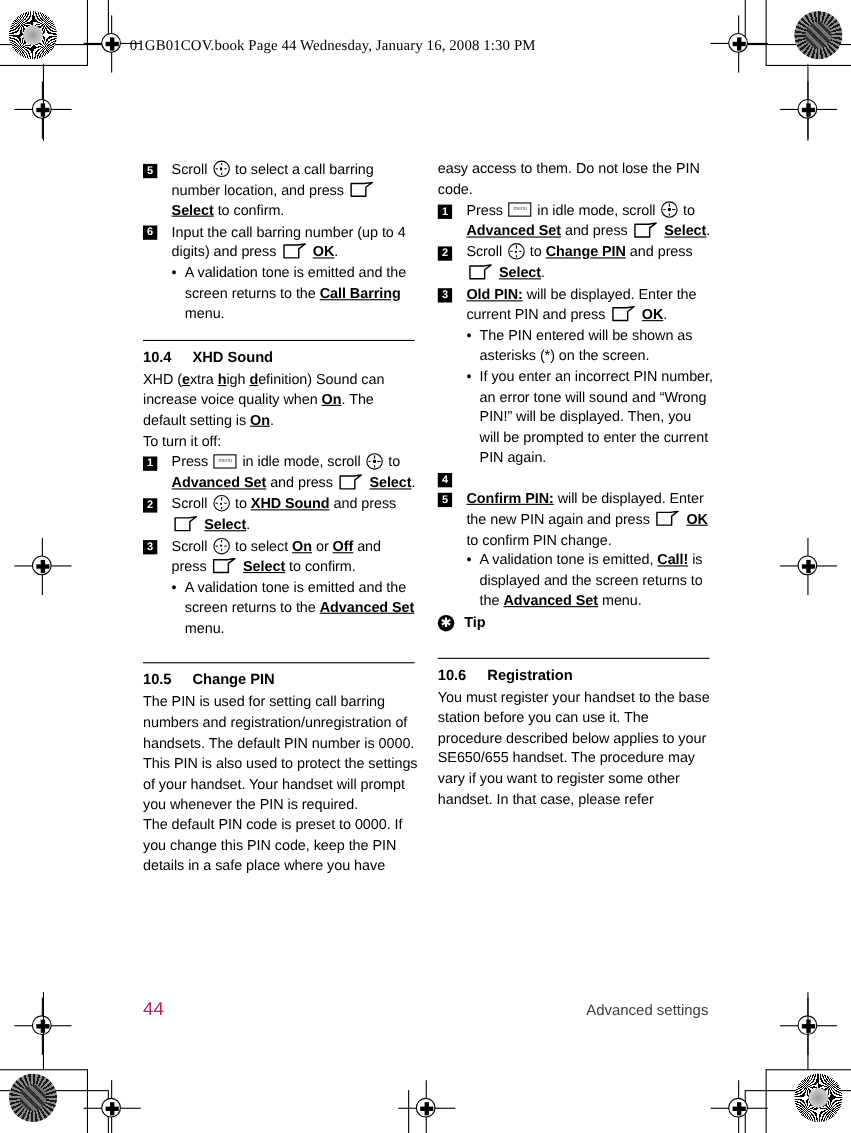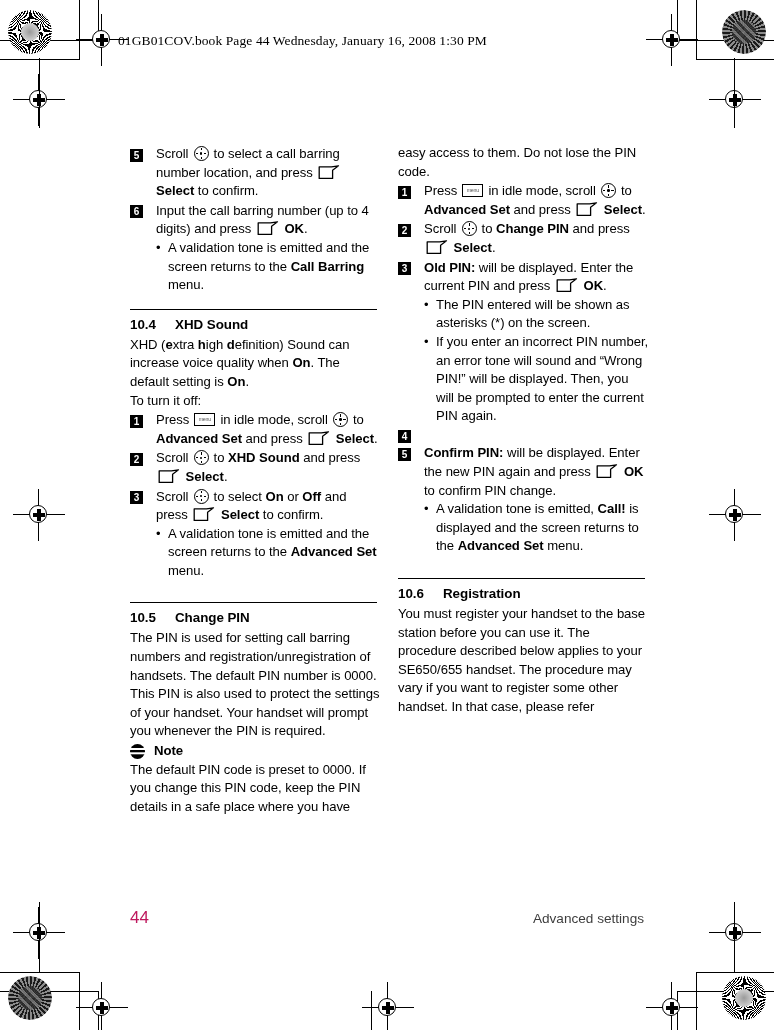--- a/index.html
+++ b/index.html
@@ -116,21 +116,21 @@
     line-height: 18.6px;
     letter-spacing: -0.05px;
   }
   .col-left  { left: 130px; }
   .col-right { left: 398px; }
 
   p { margin: 0; }
 
   .para { margin: 0 0 0 0; }
 
-  b, .b { font-weight: bold; }
+  b, .b { font-weight: bold; text-decoration: underline; }
 
   
   .sec-rule {
     border-top: 1.3px solid #000;
     margin-top: 14px;
     margin-bottom: 5px;
     width: 247px;
   }
   .sec-head {
     font-weight: bold;
@@ -461,24 +461,20 @@
         </div>
       </div>
     </div>
 
     <div class="sec-rule" style="margin-top:22px;"></div>
     <div class="sec-head">
       <span class="num">10.5</span><span>Change PIN</span>
     </div>
     <p class="para">The PIN is used for setting call barring numbers and registration/unregistration of handsets. The default PIN number is 0000. This PIN is also used to protect the settings of your handset. Your handset will prompt you whenever the PIN is required.</p>
 
-    <div class="callout-head">
-      <span class="ic-note"></span>
-      <span class="callout-title">Note</span>
-    </div>
     <p class="para">The default PIN code is preset to 0000. If you change this PIN code, keep the PIN details in a safe place where you have</p>
 
   </div>
 
   <div class="col col-right">
 
     <p class="para">easy access to them. Do not lose the PIN code.</p>
 
     <div class="step">
       <div class="step-num">1</div>
@@ -527,20 +523,24 @@
             </svg></span><span> </span><b>OK</b><span> to confirm PIN change.</span>
         <div class="bullet" style="margin-left:0;">
           <div class="bullet-dot">•</div>
           <div class="bullet-body">
             <span>A validation tone is emitted, </span><b>Call!</b><span> is displayed and the screen returns to the </span><b>Advanced Set</b><span> menu.</span>
           </div>
         </div>
       </div>
     </div>
 
+    <div class="callout-head">
+      <span class="ic-tip"></span>
+      <span class="callout-title">Tip</span>
+    </div>
 
     <div class="sec-rule" style="margin-top:22px;"></div>
     <div class="sec-head">
       <span class="num">10.6</span><span>Registration</span>
     </div>
     <p class="para">You must register your handset to the base station before you can use it. The procedure described below applies to your SE650/655 handset. The procedure may vary if you want to register some other handset. In that case, please refer</p>
 
   </div>
 </div>
 

